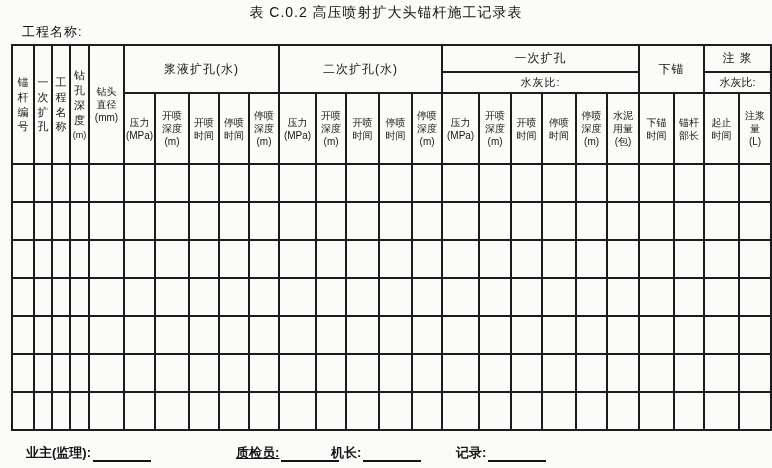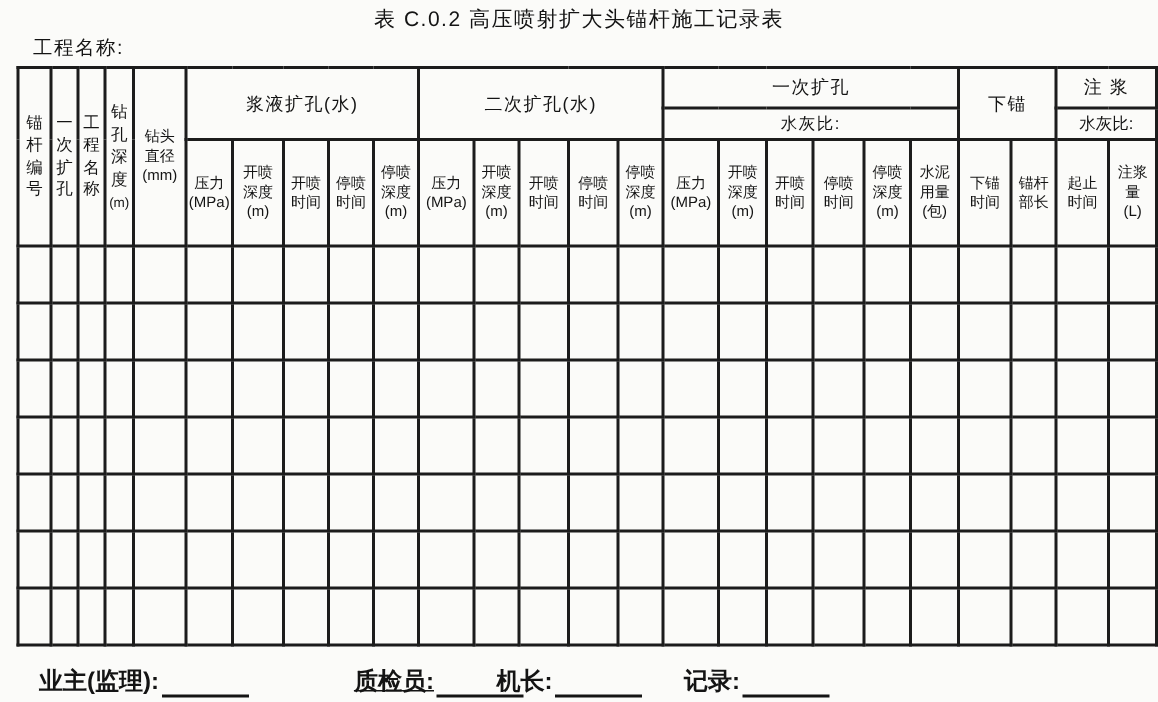--- a/index.html
+++ b/index.html
@@ -49,21 +49,21 @@
     font-size: 11px; line-height: 1.35;
     word-break: break-all;
     padding: 0 3px;
     white-space: pre-line;
   }
   .unit-sub { display: block; font-size: 9px; margin-top: 1px; white-space: nowrap; }
   .wc-big { font-size: 11px; text-align: left; padding-left: 45px; letter-spacing: 1px; }
   .wc-small { font-size: 11px; letter-spacing: 0; }
   .footer {
     position: absolute; top: 444px; left: 0; right: 0; height: 22px;
-    font-size: 16px; font-weight: bold;
+    font-size: 13px; font-weight: bold;
   }
   .footer .field { position: absolute; top: 0; white-space: nowrap; }
   .footer .f-owner    { left: 26px; }
   .footer .f-qc       { left: 236px; text-decoration: underline; }
   .footer .f-operator { left: 331px; }
   .footer .f-recorder { left: 456px; }
   .blank-line {
     display: inline-block;
     width: 58px; height: 13px;
     border-bottom: 2px solid #141414;

